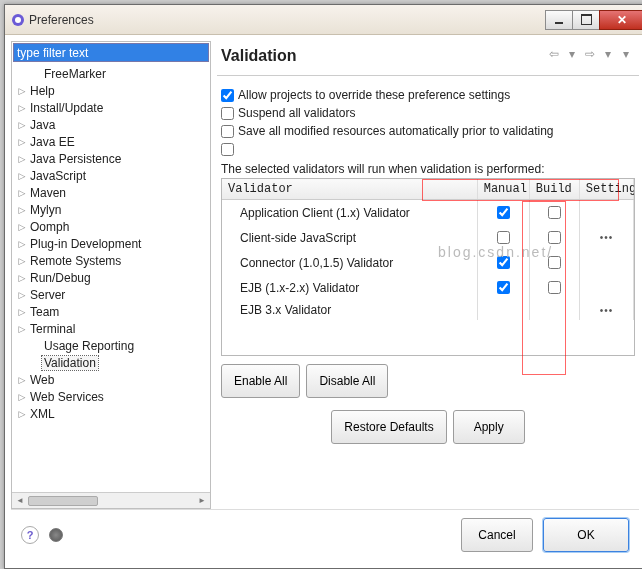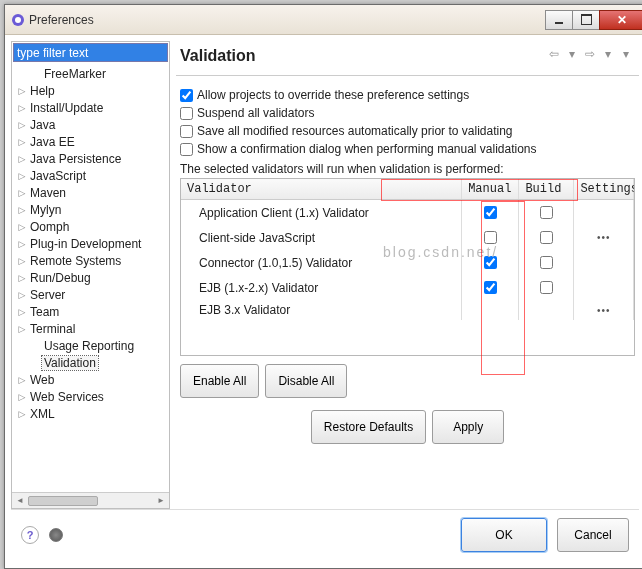--- a/index.html
+++ b/index.html
@@ -9,21 +9,21 @@
 .titlebar svg { margin-right: 4px; }
 .title-text { font-size: 12px; color: #333; flex: 1; }
 .winbtns { display: flex; }
 .winbtn { width: 28px; height: 20px; border: 1px solid #8b8b8b; background: linear-gradient(#fbfbfb,#dcdcdc); margin-left: -1px; display: flex; align-items: center; justify-content: center; font-family: Arial; font-size: 12px; }
 .winbtn.min::before{content:"";display:block;width:8px;height:2px;background:#333;margin-top:6px;}
 .winbtn.max::before{content:"";display:block;width:9px;height:8px;border:1px solid #333;border-top:2px solid #333;}
 .winbtn.close { background: linear-gradient(#e57373,#c03020); color:#fff; width:46px; border-color:#902010;}
 .winbtn.close::before{content:"✕";font-size:12px;font-weight:bold;}
 .body { flex: 1; display: flex; flex-direction: column; padding: 6px; min-height: 0; }
 .split { flex: 1; display: flex; gap: 6px; min-height: 0; }
-.sidebar { width: 159px; border: 1px solid #bfbfbf; background: #fff; display: flex; flex-direction: column; position: relative; }
+.sidebar { width: 200px; border: 1px solid #bfbfbf; background: #fff; display: flex; flex-direction: column; position: relative; }
 .filter { margin: 1px; height: 19px; border: 1px solid #77a; background: #3181e5; color: #fff; font-size: 12px; padding: 1px 3px; }
 .tree { flex: 1; overflow: auto; padding: 2px 0; scrollbar-width: thin; }
 .tree-item { display: flex; align-items: center; height: 17px; padding-left: 4px; cursor: default; }
 .tree-item .arrow { width: 12px; color: #888; font-size: 9px; text-align: center; }
 .tree-item .lbl { padding: 0 2px; }
 .tree-item.selected .lbl { outline: 1px dotted #666; background: #f5f5f5; }
 .tree-item.indent { padding-left: 18px; }
 .hscroll { height: 16px; border-top: 1px solid #ccc; background: #f0f0f0; display:flex; align-items:center;}
 .hscroll::before, .hscroll::after { content:"◄"; font-size:8px; color:#777; width:16px; text-align:center;}
 .hscroll::after{content:"►";}
@@ -47,21 +47,21 @@
 td.settings-cell { text-align:center; font-size:10px; letter-spacing:1px; color:#555;}
 .highlight-box { position:absolute; border:1px solid rgba(255,0,0,.6); pointer-events:none; }
 .btn-row { padding: 8px 4px 4px 4px; display: flex; gap: 6px; }
 .btn-row.right { justify-content: center; }
 .btn { min-width: 72px; height: 34px; border: 1px solid #9c9c9c; background: linear-gradient(#fcfcfc,#e6e6e6); border-radius: 3px; padding: 0 12px; font-size: 12px; cursor: pointer; }
 .btn.primary { border-color: #3c82e0; box-shadow: 0 0 0 1px #a7cdf5; min-width:86px;}
 .footer { display: flex; align-items: center; gap: 10px; padding: 8px 10px 10px 10px; border-top: 1px solid #ddd; }
 .footer .spacer { flex: 1; }
 .help-ico { width:18px; height:18px; border:1px solid #aaa; border-radius:50%; display:flex; align-items:center; justify-content:center; color:#6a5acd; font-weight:bold; font-size:11px;}
 .rec-ico { width:14px; height:14px; border:1px solid #777; border-radius:50%; background: radial-gradient(#888,#555);}
-.watermark{position:absolute;left:202px;top:65px;font-size:14px;color:#bbb;letter-spacing:2px;pointer-events:none;}
+.watermark{position:absolute;left:216px;top:65px;font-size:14px;color:#bbb;letter-spacing:2px;pointer-events:none;}
 </style>
 </head>
 <body>
 
 <div class="window">
   <div class="titlebar">
     <svg width="14" height="14">
         <circle cx="7" cy="7" r="6" fill="#6b5bd6"></circle>
         <circle cx="7" cy="7" r="3" fill="#fff"></circle>
       </svg>
@@ -187,21 +187,20 @@
           <label class="chk-row">
               <input type="checkbox" id="c1" style="">
               <span>Suspend all validators</span>
             </label>
           <label class="chk-row">
               <input type="checkbox" id="c2" style="">
               <span>Save all modified resources automatically prior to validating</span>
             </label>
           <label class="chk-row">
               <input type="checkbox" id="c3" style="">
-              <span>Show a confirmation dialog when performing manual validations</span>
             </label>
         </div>
         <div class="note">The selected validators will run when validation is performed:</div>
 
         <div class="table-wrap">
           <div class="watermark">blog.csdn.net/</div>
           <div class="table-scroll">
             <table>
               <colgroup>
                   <col style="width:245px">
@@ -263,17 +262,17 @@
           <button class="btn">Restore Defaults</button>
           <button class="btn">Apply</button>
         </div>
       </div>
     </div>
 
     <div class="footer">
       <div class="help-ico">?</div>
       <div class="rec-ico"></div>
       <div class="spacer"></div>
+      <button class="btn">Cancel</button>
       <button class="btn primary">OK</button>
-      <button class="btn">Cancel</button>
     </div>
   </div>
 </div>
 
 </body></html>

